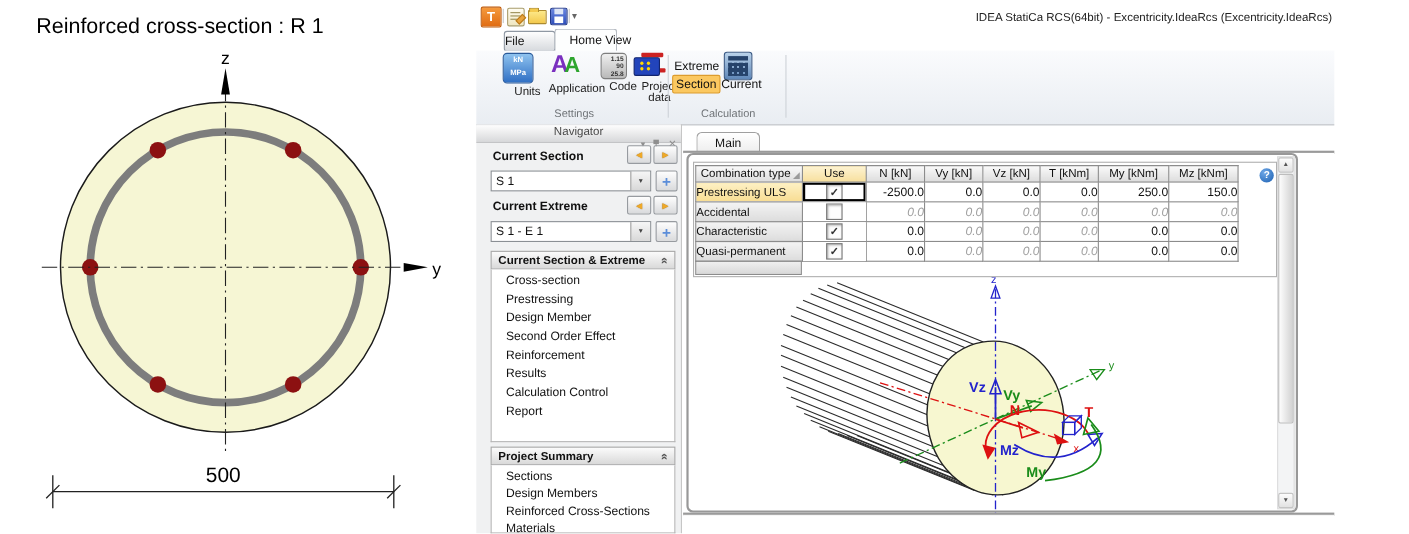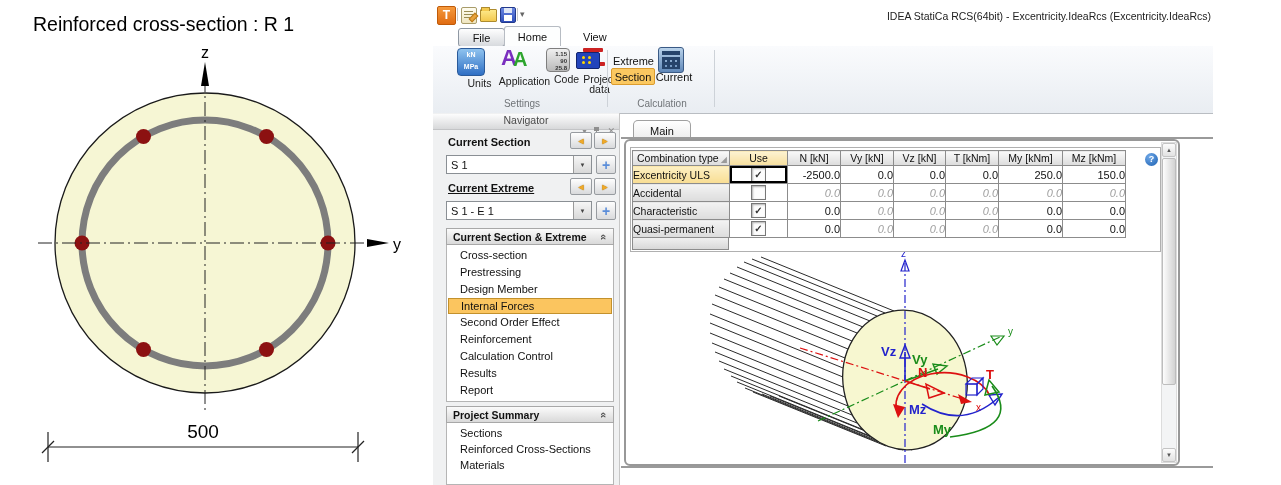--- a/index.html
+++ b/index.html
@@ -111,27 +111,27 @@
 </div>
 <div class="abs" style="left:500px;top:7px;width:14px;height:14px;background:linear-gradient(#6a86e0,#2f4fbb);border:1px solid #22398c;border-radius:2px;">
   <div class="abs" style="left:3px;top:0;width:8px;height:5px;background:#dfe6f5;"></div>
   <div class="abs" style="left:3px;top:7px;width:8px;height:6px;background:#fff;"></div>
 </div>
 <div class="abs" style="left:517px;top:8px;width:1px;height:13px;background:#c8c8c8;"></div>
 <div class="abs" style="left:520px;top:9px;font-size:9px;color:#666;">▾</div>
 
 <div class="abs" style="left:880px;top:10px;width:331px;text-align:right;font-size:10.5px;color:#222;">IDEA StatiCa RCS(64bit) - Excentricity.IdeaRcs (Excentricity.IdeaRcs)</div>
 
-<div class="abs" style="left:458px;top:28px;width:45px;height:17px;background:linear-gradient(#fefefe,#d7dade);border:1px solid #8f98a3;border-radius:3px;font-size:11px;display:flex;align-items:center;justify-content:center;">
+<div class="abs" style="left:458px;top:28px;width:45px;height:17px;background:linear-gradient(#fefefe,#d7dade);border:1px solid #8f98a3;border-radius:3px;font-size:11px;display:flex;align-items:center;">
   <span>File</span>
 </div>
 <div class="abs" style="left:504px;top:26px;width:55px;height:20px;background:#fdfefe;border:1px solid #b7bcc3;border-bottom:none;border-radius:3px 3px 0 0;font-size:11px;display:flex;align-items:center;justify-content:center;">
   <span>Home</span>
 </div>
-<div class="abs" style="left:583px;top:28px;width:44px;height:17px;font-size:11px;display:flex;align-items:center;justify-content:flex-start;">
+<div class="abs" style="left:540px;top:28px;width:44px;height:17px;font-size:11px;display:flex;align-items:center;justify-content:center;">
   <span>View</span>
 </div>
 
 <div class="abs ribbon" style="left:433px;top:46px;width:780px;height:67px;"></div>
 
 <div class="abs rb-big" style="left:452px;top:48px;width:38px;">
   <div style="width:26px;height:26px;background:linear-gradient(#8fc3ef,#2f6fc4);border:1px solid #2a5a9a;border-radius:4px;color:#fff;font-size:7px;font-weight:bold;text-align:center;line-height:12px;">
     <div>kN</div>
       <div>MPa</div>
   </div>
@@ -202,21 +202,21 @@
   <span style="font-size:9px;color:#efa928;text-shadow:0 0 1px #8a5a00;">►</span>
 </div>
 <div class="abs combo" style="left:446px;top:155px;width:146px;height:19px;">
   <span class="txt">S 1</span>
   <span class="dd">▼</span>
 </div>
 <div class="abs btn3d" style="left:596px;top:155px;width:20px;height:19px;">
   <span style="color:#5b8dd9;font-weight:bold;font-size:14px;">+</span>
 </div>
 
-<div class="abs bold-lbl" style="left:448px;top:182px;text-decoration:underline;">Current Extreme</div>
+<div class="abs bold-lbl" style="left:448px;top:182px;">Current Extreme</div>
 <div class="abs btn3d" style="left:570px;top:178px;width:22px;height:17px;">
   <span style="font-size:9px;color:#efa928;text-shadow:0 0 1px #8a5a00;">◄</span>
 </div>
 <div class="abs btn3d" style="left:594px;top:178px;width:22px;height:17px;">
   <span style="font-size:9px;color:#efa928;text-shadow:0 0 1px #8a5a00;">►</span>
 </div>
 <div class="abs combo" style="left:446px;top:201px;width:146px;height:19px;">
   <span class="txt">S 1 - E 1</span>
   <span class="dd">▼</span>
 </div>
@@ -225,34 +225,34 @@
 </div>
 
 <div class="abs grp-hdr" style="left:446px;top:228px;width:168px;height:17px;">
   <span>Current Section &amp; Extreme</span>
   <span class="chev">«</span>
 </div>
 <div class="abs grp-box" style="left:446px;top:245px;width:168px;height:157px;padding-top:2px;">
   <div class="nav-item">Cross-section</div>
   <div class="nav-item">Prestressing</div>
   <div class="nav-item">Design Member</div>
-  <div class="nav-item sel">Internal Forces</div>
   <div class="nav-item">Second Order Effect</div>
   <div class="nav-item">Reinforcement</div>
+  <div class="nav-item">Results</div>
   <div class="nav-item">Calculation Control</div>
-  <div class="nav-item">Results</div>
   <div class="nav-item">Report</div>
 </div>
 
 <div class="abs grp-hdr" style="left:446px;top:406px;width:168px;height:17px;">
   <span>Project Summary</span>
   <span class="chev">«</span>
 </div>
 <div class="abs grp-box" style="left:446px;top:423px;width:168px;height:62px;padding-top:2px;">
   <div class="nav-item" style="height:16px;line-height:16px;">Sections</div>
+  <div class="nav-item" style="height:16px;line-height:16px;">Design Members</div>
   <div class="nav-item" style="height:16px;line-height:16px;">Reinforced Cross-Sections</div>
   <div class="nav-item" style="height:16px;line-height:16px;">Materials</div>
 </div>
 
 <div class="abs" style="left:633px;top:120px;width:58px;height:20px;background:linear-gradient(#ffffff,#ececec);border:1px solid #a0a0a0;border-bottom:none;border-radius:5px 5px 0 0;font-size:11px;display:flex;align-items:center;justify-content:center;box-sizing:border-box;">
   <span>Main</span>
 </div>
 
 <div class="abs" style="left:621px;top:137px;width:592px;height:2px;background:#9a9a9a;border-bottom:1px solid #fff;"></div>
 <div class="abs" style="left:621px;top:466px;width:592px;height:2px;background:#9a9a9a;border-bottom:1px solid #fff;"></div>
@@ -353,21 +353,21 @@
       </th>
       <th class="h h-use">Use</th>
       <th class="h">N [kN]</th>
       <th class="h">Vy [kN]</th>
       <th class="h">Vz [kN]</th>
       <th class="h">T [kNm]</th>
       <th class="h">My [kNm]</th>
       <th class="h">Mz [kNm]</th>
     </tr>
     <tr>
-      <td class="rowhead hl">Excentricity ULS</td>
+      <td class="rowhead hl">Prestressing ULS</td>
       <td class="cbcell">
         <div class="cb">
               <span>✓</span>
             </div>
         <div class="focuscell"></div>
       </td>
       <td class="val">-2500.0</td>
       <td class="val">0.0</td>
       <td class="val">0.0</td>
       <td class="val">0.0</td>

